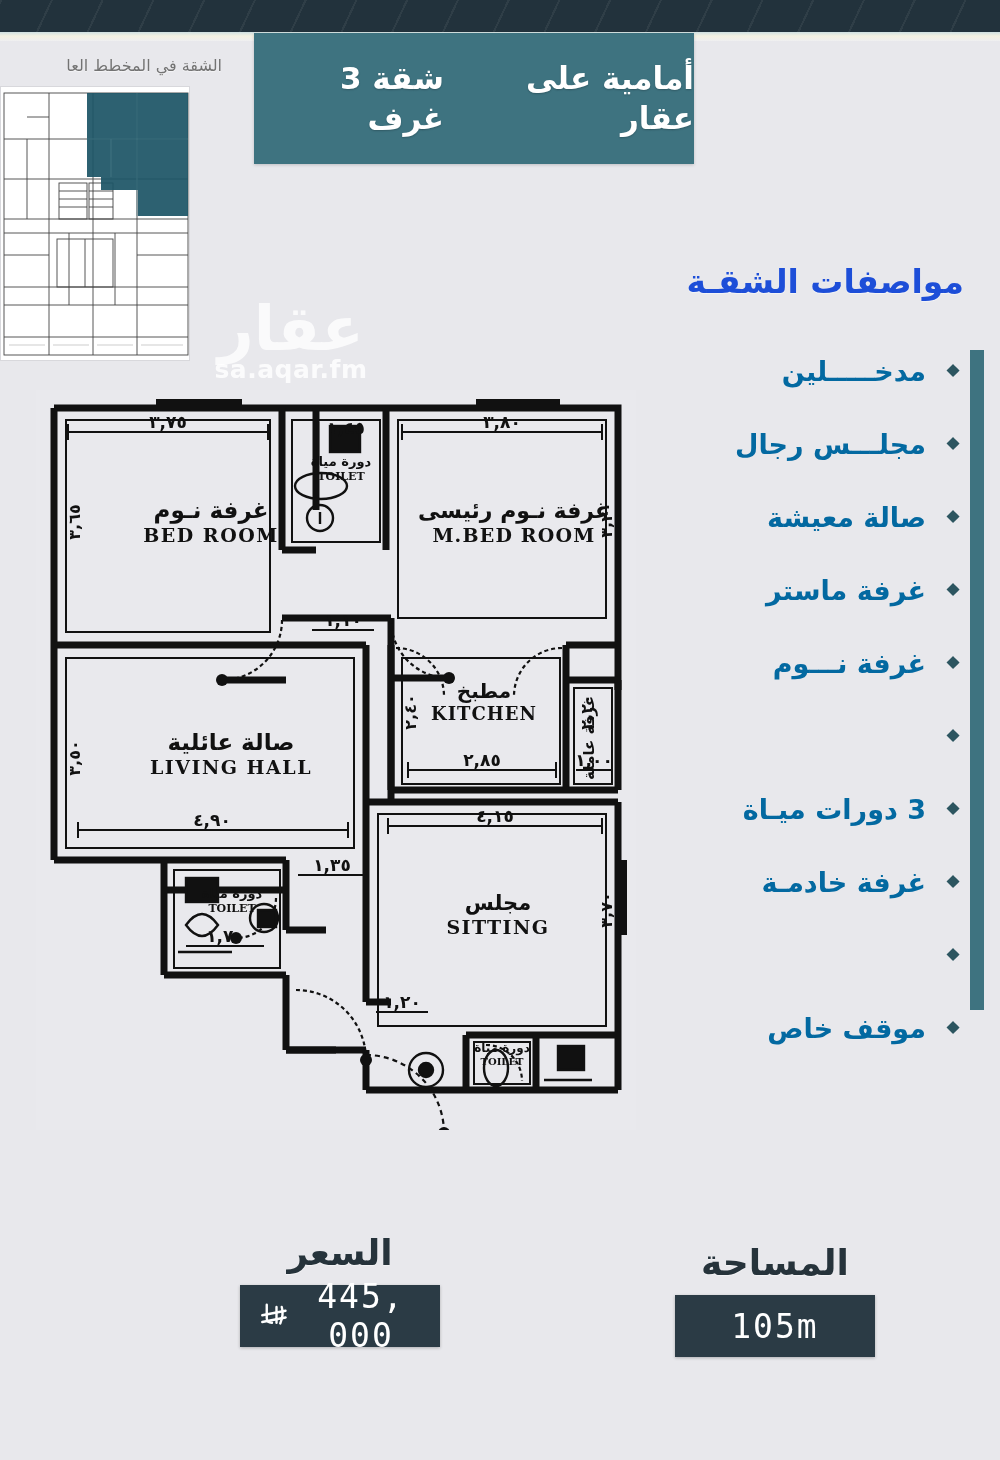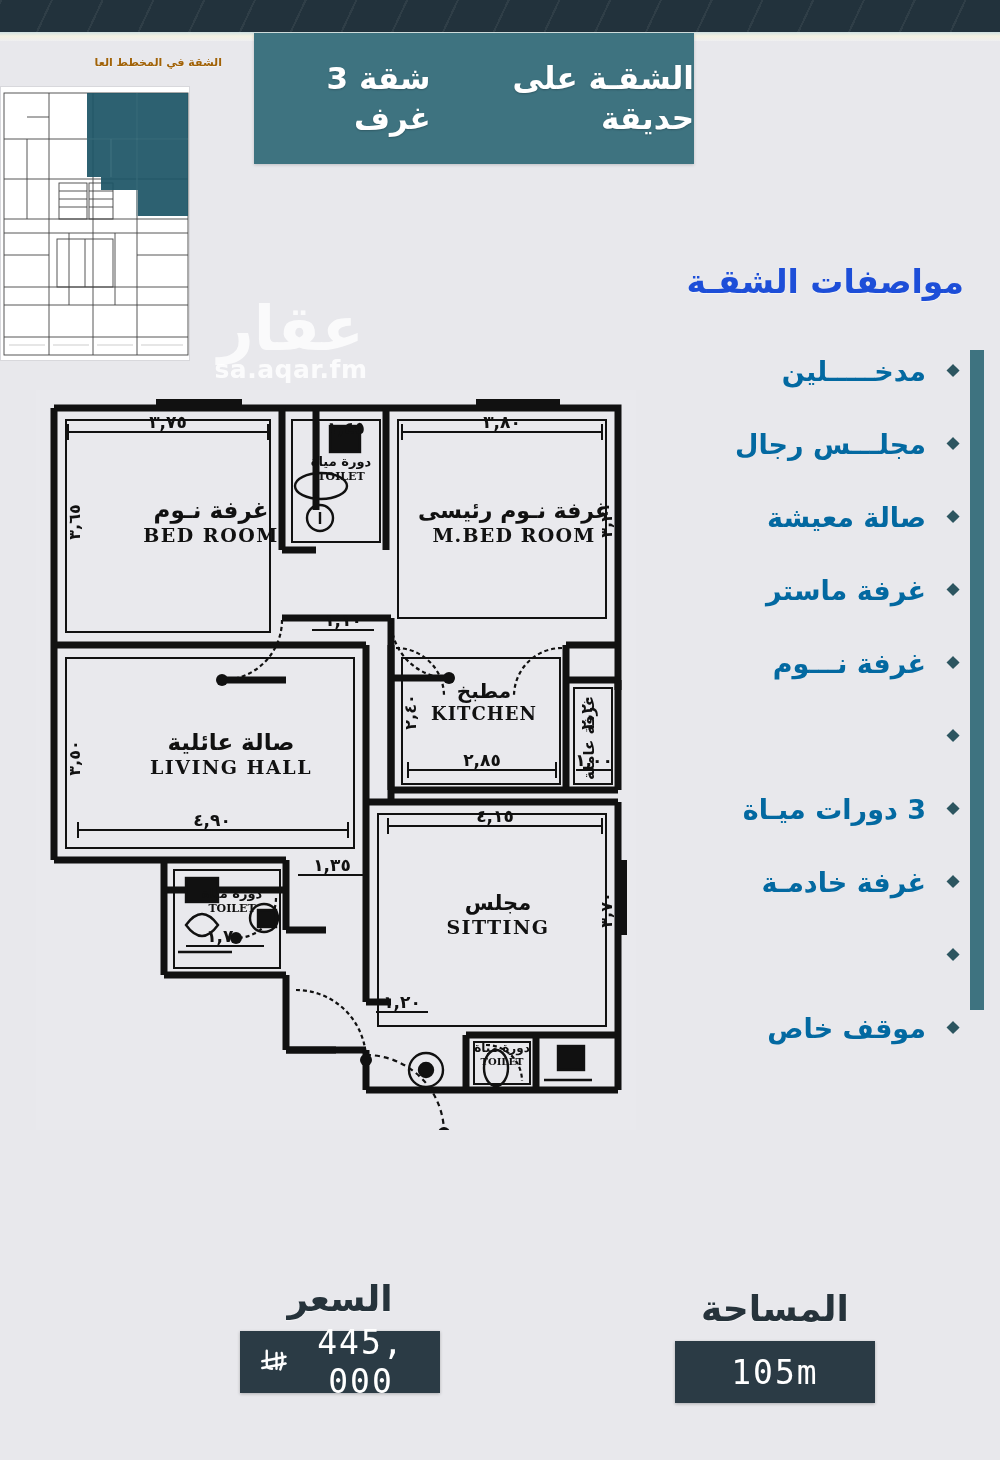--- a/index.html
+++ b/index.html
@@ -36,21 +36,21 @@
     line-height:1.28; direction:rtl; letter-spacing:.5px;
     text-shadow:0 1px 2px rgba(0,0,0,.22);
   }
 
   
   #masterplan-block {
     position:absolute; left:0px; top:40px; width:228px; height:330px;
   }
   #masterplan-caption {
     position:absolute; right:6px; top:16px;
-    direction:rtl; color:#a16207; font-weight:bold; font-size:11px;
+    direction:rtl; color:#737373; font-weight:normal; font-size:16px;
     white-space:nowrap; text-shadow:0 1px 1px rgba(255,255,255,.6);
     z-index:4;
   }
   #masterplan-thumb {
     position:absolute; left:0; top:46px; width:190px; height:275px;
     background:#ffffff; overflow:hidden;
     border:1px solid #d8d8dc;
   }
   #masterplan-thumb svg { display:block; }
 
@@ -113,21 +113,20 @@
   }
   #area-block {
     position:absolute; left:650px; top:1242px; width:250px;
     text-align:center;
   }
   .bottom-label {
     direction:rtl; color:#26333b; font-weight:bold;
     font-size:36px; letter-spacing:1px;
     text-shadow:0 1px 1px rgba(255,255,255,.5);
     margin-bottom:10px;
-    margin-top:46px;
   }
   .bottom-box {
     background:#2b3b45; color:#ffffff;
     display:flex; align-items:center; justify-content:center;
     gap:12px; height:62px; padding:0 20px;
     box-shadow:0 1px 3px rgba(0,0,0,.25);
   }
   #price-block .bottom-box { width:200px; margin:12px auto; }
   #area-block  .bottom-box { width:200px; margin:12px auto; }
   .bottom-value {
@@ -137,21 +136,21 @@
   #riyal-icon { flex:0 0 30px; width:30px; height:30px; }
 </style>
 </head>
 <body>
 
 <div id="top-strip"></div>
 <div id="top-strip-line"></div>
 
 <div id="header-banner">
   <div class="line">شقة 3 غرف</div>
-  <div class="line">الشقـة على حديقة</div>
+  <div class="line">أمامية على عقار</div>
 </div>
 
 <div id="masterplan-block">
   <div id="masterplan-caption">الشقة في المخطط العا</div>
   <div id="masterplan-thumb">
     <svg width="190" height="275" viewBox="0 0 190 275" xmlns="http://www.w3.org/2000/svg">
       <rect x="0" y="0" width="190" height="275" fill="#ffffff"></rect>
       <g stroke="#444" stroke-width="0.9" fill="none">
 
         <rect x="3" y="6" width="184" height="262"></rect>

